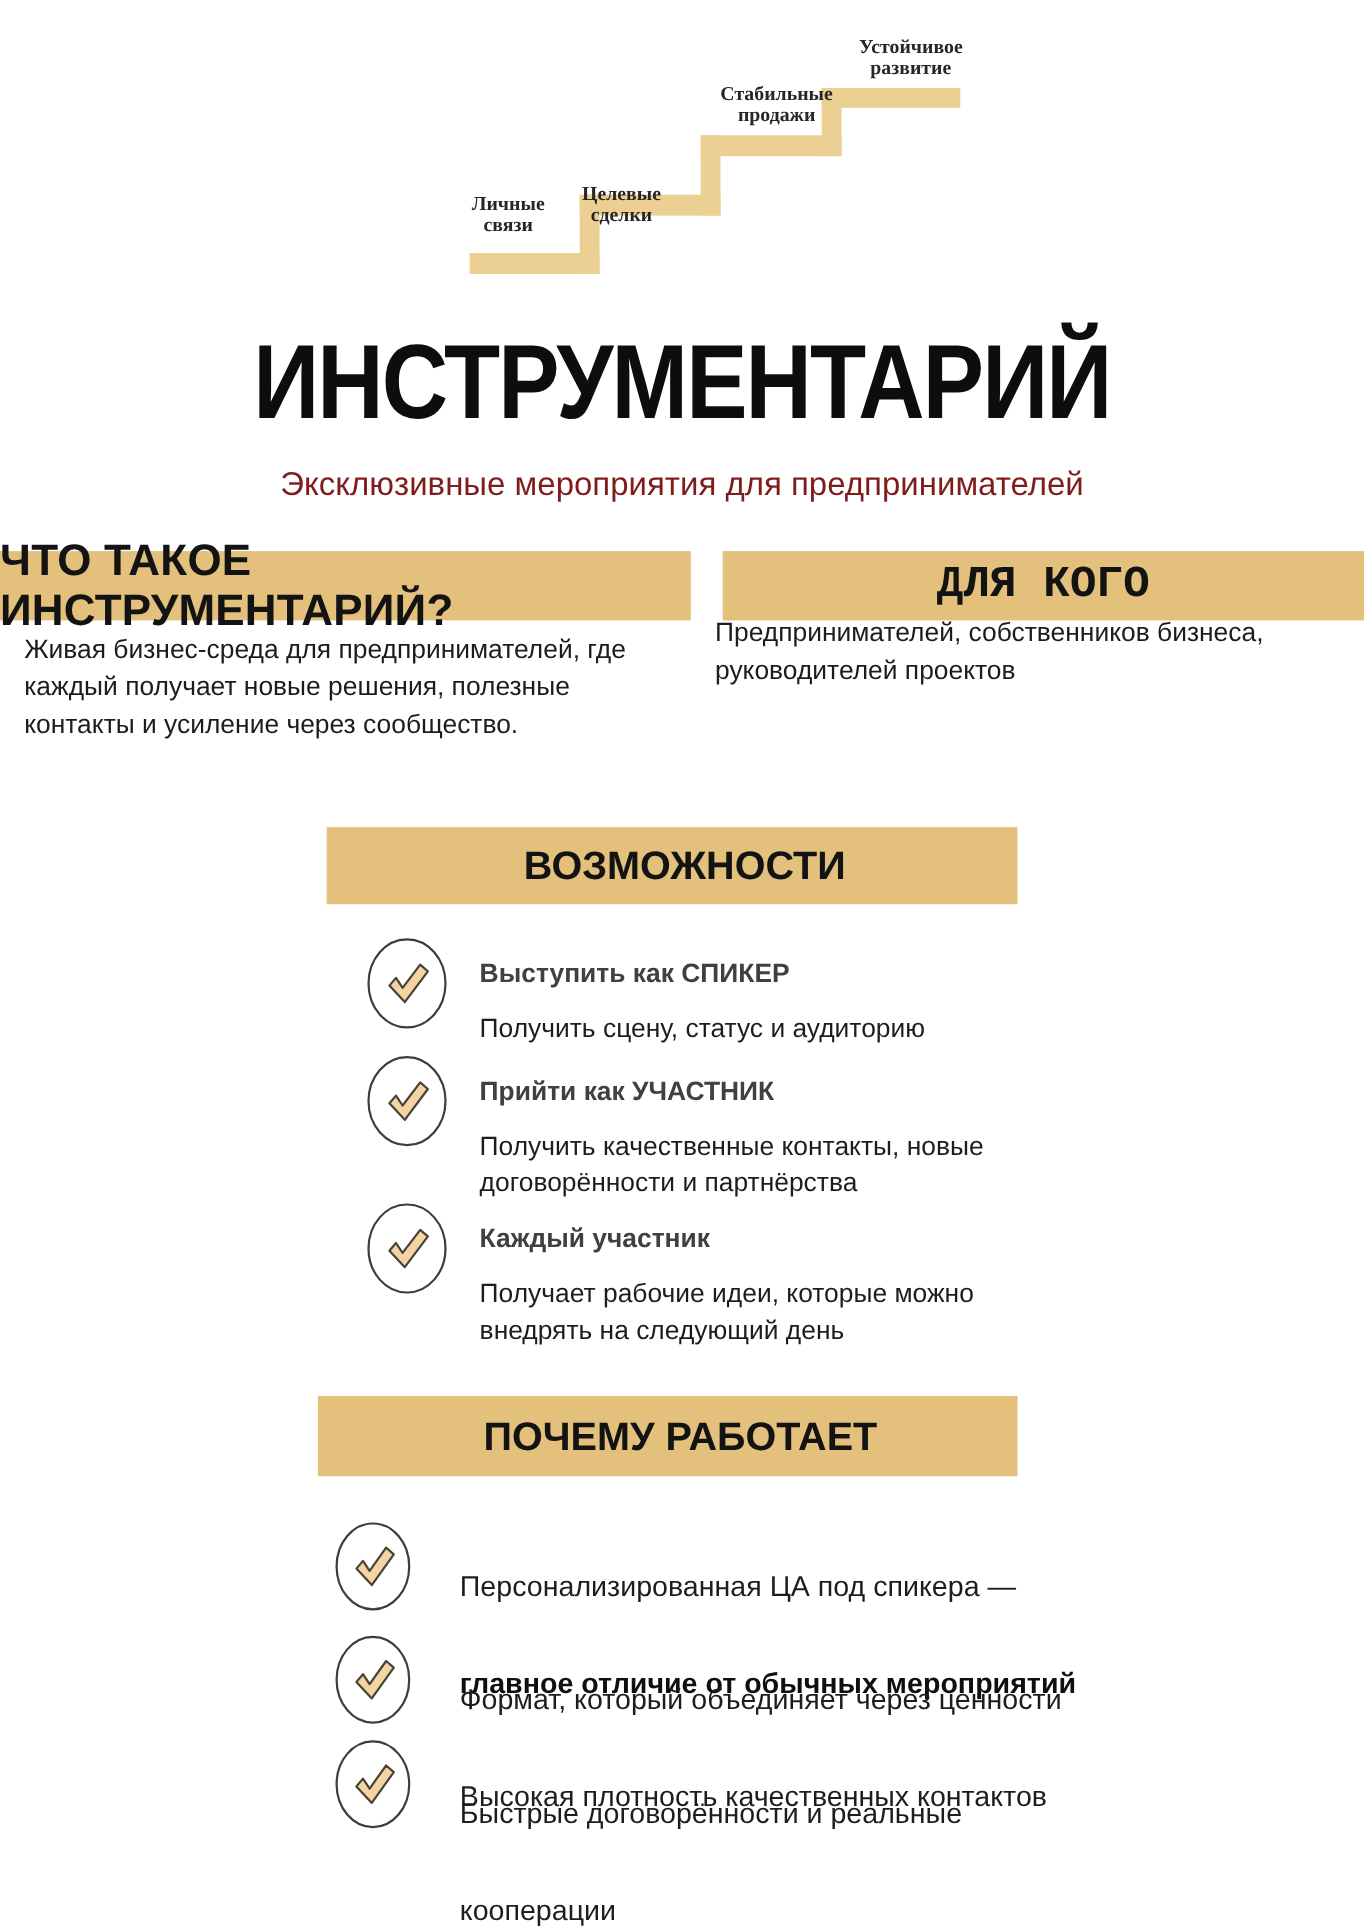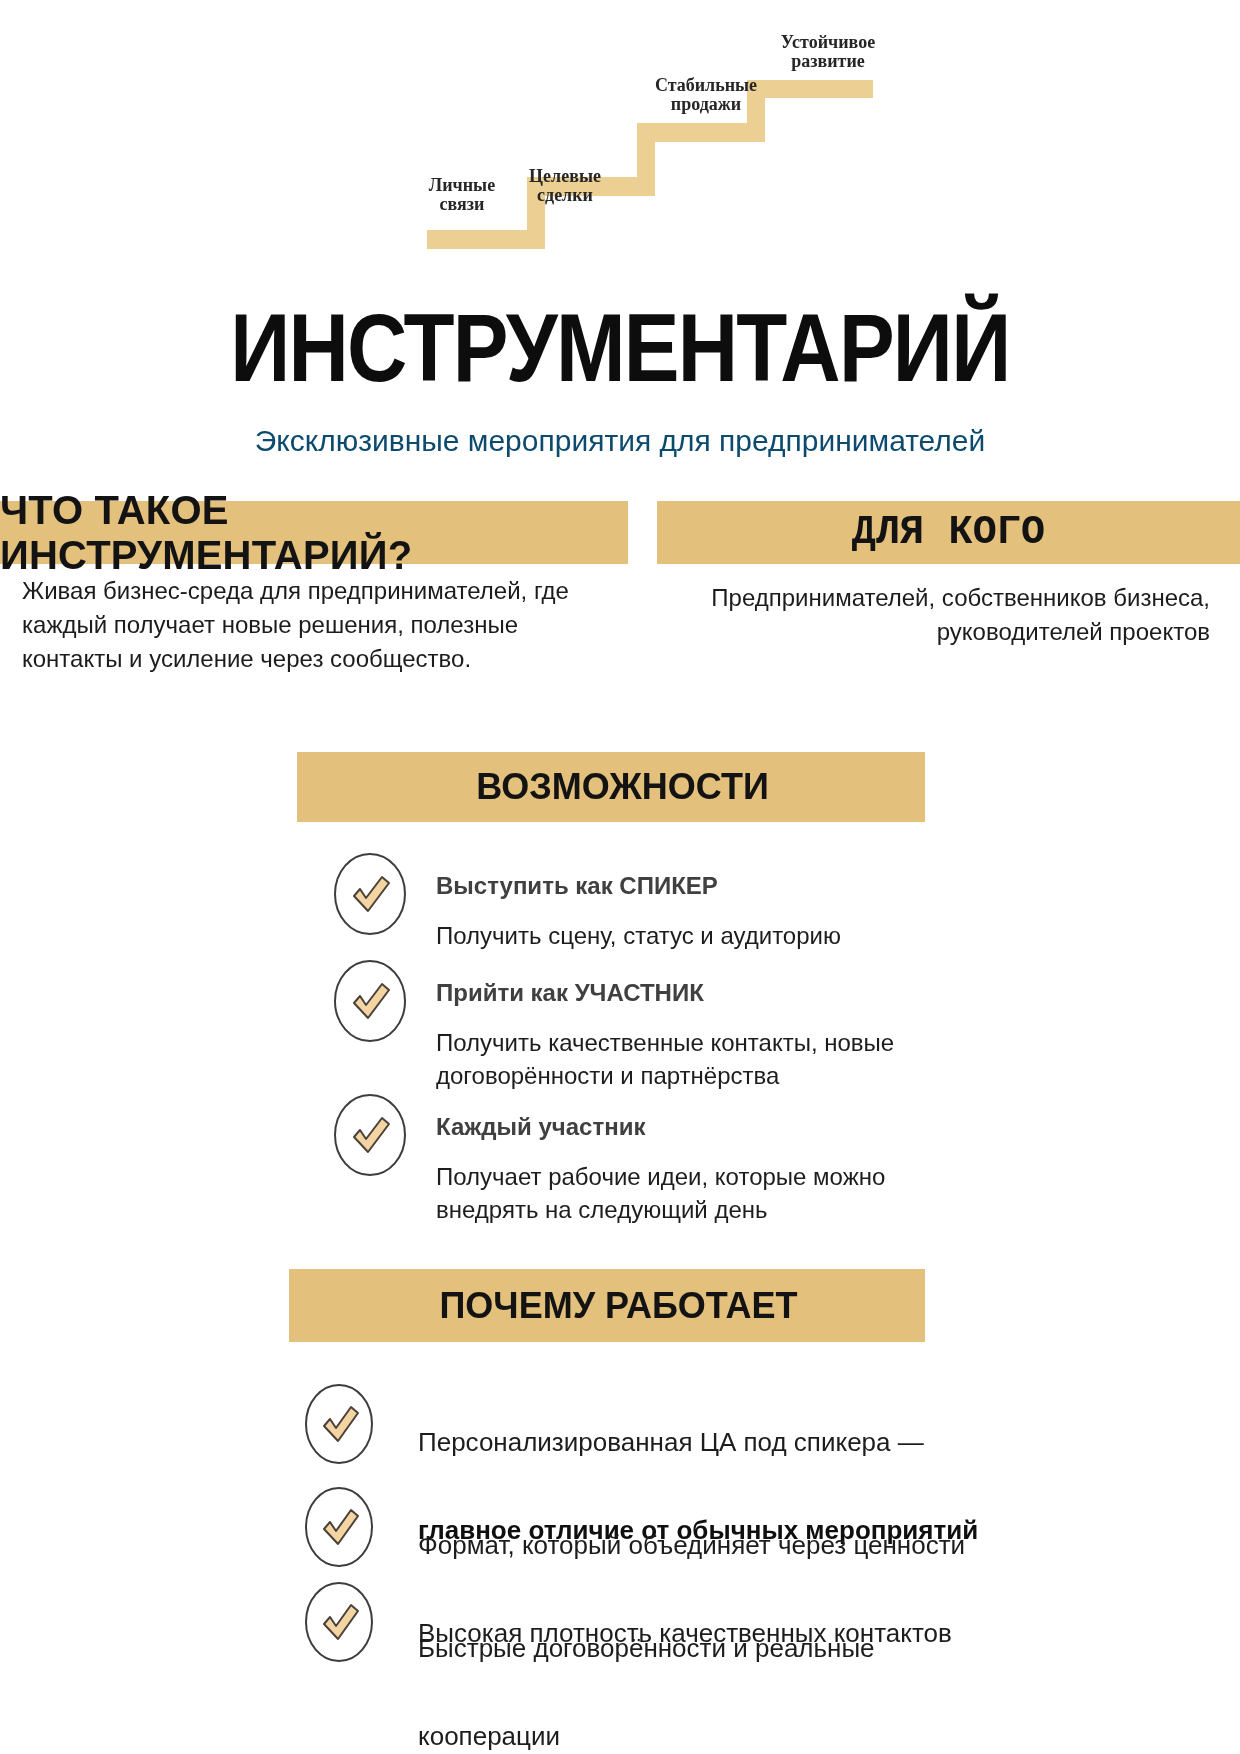--- a/index.html
+++ b/index.html
@@ -38,40 +38,40 @@
     text-align:center;line-height:1;
   }
   .main-title span{
     display:inline-block;
     font-size:96px;font-weight:bold;letter-spacing:-2px;
     transform:scaleX(.87);transform-origin:50% 50%;
     color:#0d0d0d;white-space:nowrap;
   }
   .subtitle{
     position:absolute;top:424px;left:0;width:1240px;
-    text-align:center;font-size:30px;color:#0c4a6e;
+    text-align:center;font-size:30px;color:#7f1d1d;
   }
 
   
   .gold-bar{
     position:absolute;height:63px;background:var(--bar-gold);
     display:flex;align-items:center;justify-content:center;
     font-weight:bold;font-size:40px;color:#131313;
     letter-spacing:.2px;
   }
   .bar-what{top:501px;left:0;width:628px;}
   .bar-for{top:501px;left:657px;width:583px;font-family:Liberation Mono, monospace;}
 
   .body-text{
     position:absolute;
     font-size:24px;line-height:34px;color:#1c1c1c;
     white-space:pre-line;
   }
   .what-body{top:574px;left:22px;width:580px;}
-  .for-body{top:581px;left:650px;width:560px;text-align:right;}
+  .for-body{top:559px;left:650px;width:560px;}
 
   
   .section-bar{
     position:absolute;left:297px;width:628px;height:70px;
     background:var(--bar-gold);
     display:flex;align-items:center;justify-content:center;
     font-weight:bold;font-size:36px;color:#131313;padding-left:23px;
   }
   .bar-opportunities{top:752px;}
   .bar-why{top:1269px;left:289px;width:636px;height:73px;}

